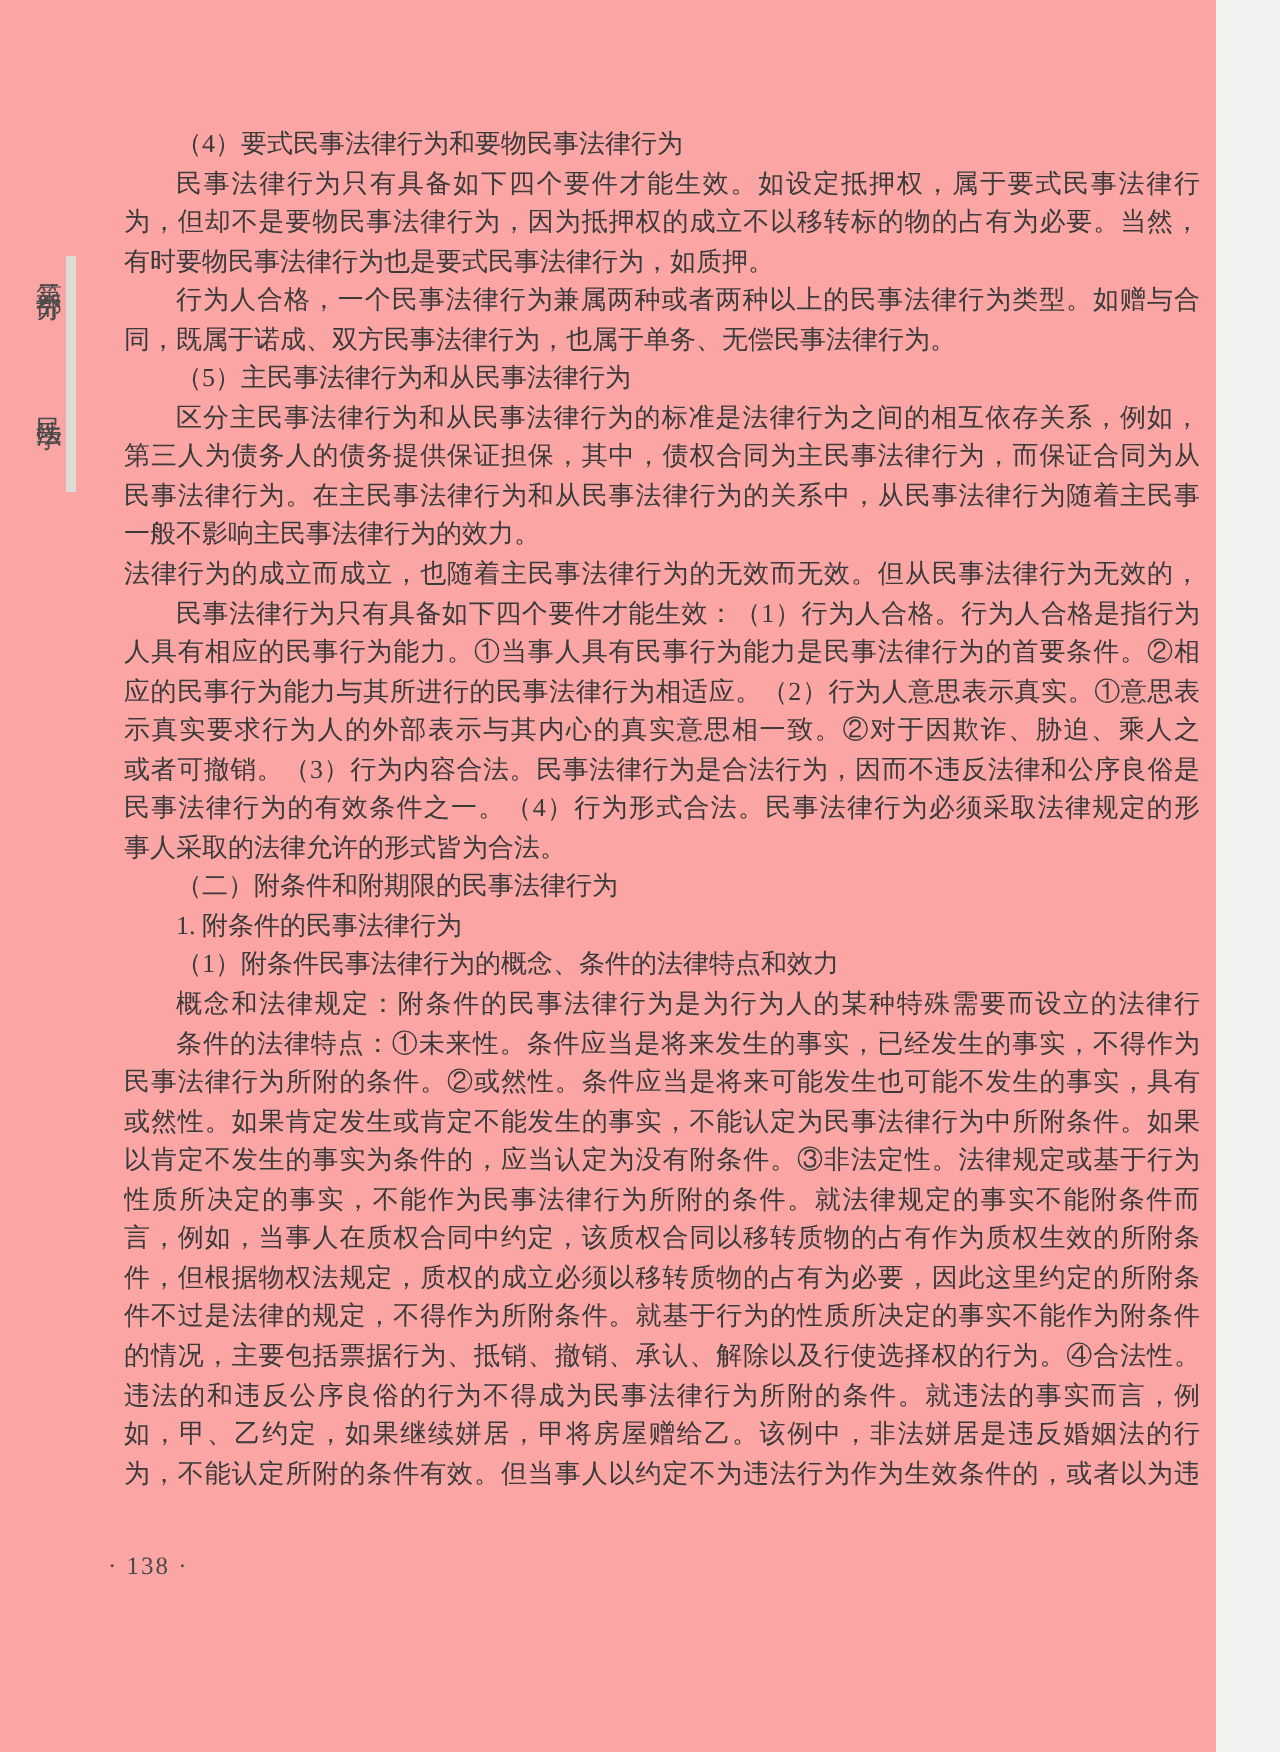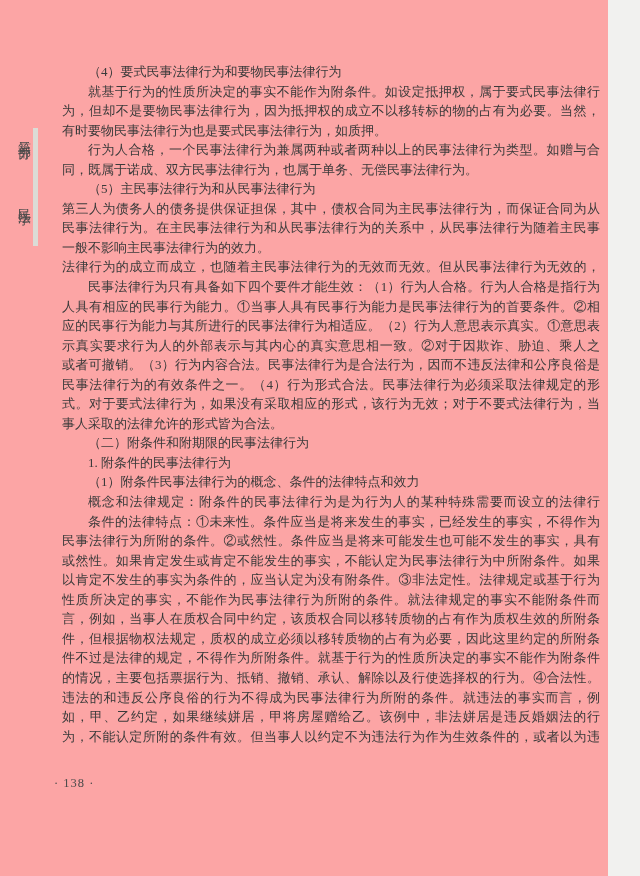--- a/index.html
+++ b/index.html
@@ -65,37 +65,37 @@
 <body>
 
 <div class="page">
 
   <div class="tab-strip"></div>
   <div class="v-label part">第二部分</div>
   <div class="v-label subject">民法学</div>
 
   <div class="content">
     <div class="ln indent">（4）要式民事法律行为和要物民事法律行为</div>
-    <div class="ln indent j">就基于行为的性质所决定的事实不能作为附条件。如设定抵押权，属于要式民事法律行</div>
+    <div class="ln indent j">民事法律行为只有具备如下四个要件才能生效。如设定抵押权，属于要式民事法律行</div>
     <div class="ln j">为，但却不是要物民事法律行为，因为抵押权的成立不以移转标的物的占有为必要。当然，</div>
     <div class="ln">有时要物民事法律行为也是要式民事法律行为，如质押。</div>
     <div class="ln indent j">行为人合格，一个民事法律行为兼属两种或者两种以上的民事法律行为类型。如赠与合</div>
     <div class="ln">同，既属于诺成、双方民事法律行为，也属于单务、无偿民事法律行为。</div>
     <div class="ln indent">（5）主民事法律行为和从民事法律行为</div>
+    <div class="ln indent j">区分主民事法律行为和从民事法律行为的标准是法律行为之间的相互依存关系，例如，</div>
     <div class="ln j">第三人为债务人的债务提供保证担保，其中，债权合同为主民事法律行为，而保证合同为从</div>
     <div class="ln j">民事法律行为。在主民事法律行为和从民事法律行为的关系中，从民事法律行为随着主民事</div>
     <div class="ln">一般不影响主民事法律行为的效力。</div>
     <div class="ln j">法律行为的成立而成立，也随着主民事法律行为的无效而无效。但从民事法律行为无效的，</div>
     <div class="ln indent j">民事法律行为只有具备如下四个要件才能生效：（1）行为人合格。行为人合格是指行为</div>
     <div class="ln j">人具有相应的民事行为能力。①当事人具有民事行为能力是民事法律行为的首要条件。②相</div>
     <div class="ln j">应的民事行为能力与其所进行的民事法律行为相适应。（2）行为人意思表示真实。①意思表</div>
     <div class="ln j">示真实要求行为人的外部表示与其内心的真实意思相一致。②对于因欺诈、胁迫、乘人之</div>
     <div class="ln j">或者可撤销。（3）行为内容合法。民事法律行为是合法行为，因而不违反法律和公序良俗是</div>
     <div class="ln j">民事法律行为的有效条件之一。（4）行为形式合法。民事法律行为必须采取法律规定的形</div>
-    <div class="ln j">式。对于要式法律行为，如果没有采取相应的形式，该行为无效；对于不要式法律行为，当</div>
     <div class="ln">事人采取的法律允许的形式皆为合法。</div>
     <div class="ln indent">（二）附条件和附期限的民事法律行为</div>
     <div class="ln indent">1. 附条件的民事法律行为</div>
     <div class="ln indent">（1）附条件民事法律行为的概念、条件的法律特点和效力</div>
     <div class="ln indent j">概念和法律规定：附条件的民事法律行为是为行为人的某种特殊需要而设立的法律行</div>
     <div class="ln indent j">条件的法律特点：①未来性。条件应当是将来发生的事实，已经发生的事实，不得作为</div>
     <div class="ln j">民事法律行为所附的条件。②或然性。条件应当是将来可能发生也可能不发生的事实，具有</div>
     <div class="ln j">或然性。如果肯定发生或肯定不能发生的事实，不能认定为民事法律行为中所附条件。如果</div>
     <div class="ln j">以肯定不发生的事实为条件的，应当认定为没有附条件。③非法定性。法律规定或基于行为</div>
     <div class="ln j">性质所决定的事实，不能作为民事法律行为所附的条件。就法律规定的事实不能附条件而</div>

